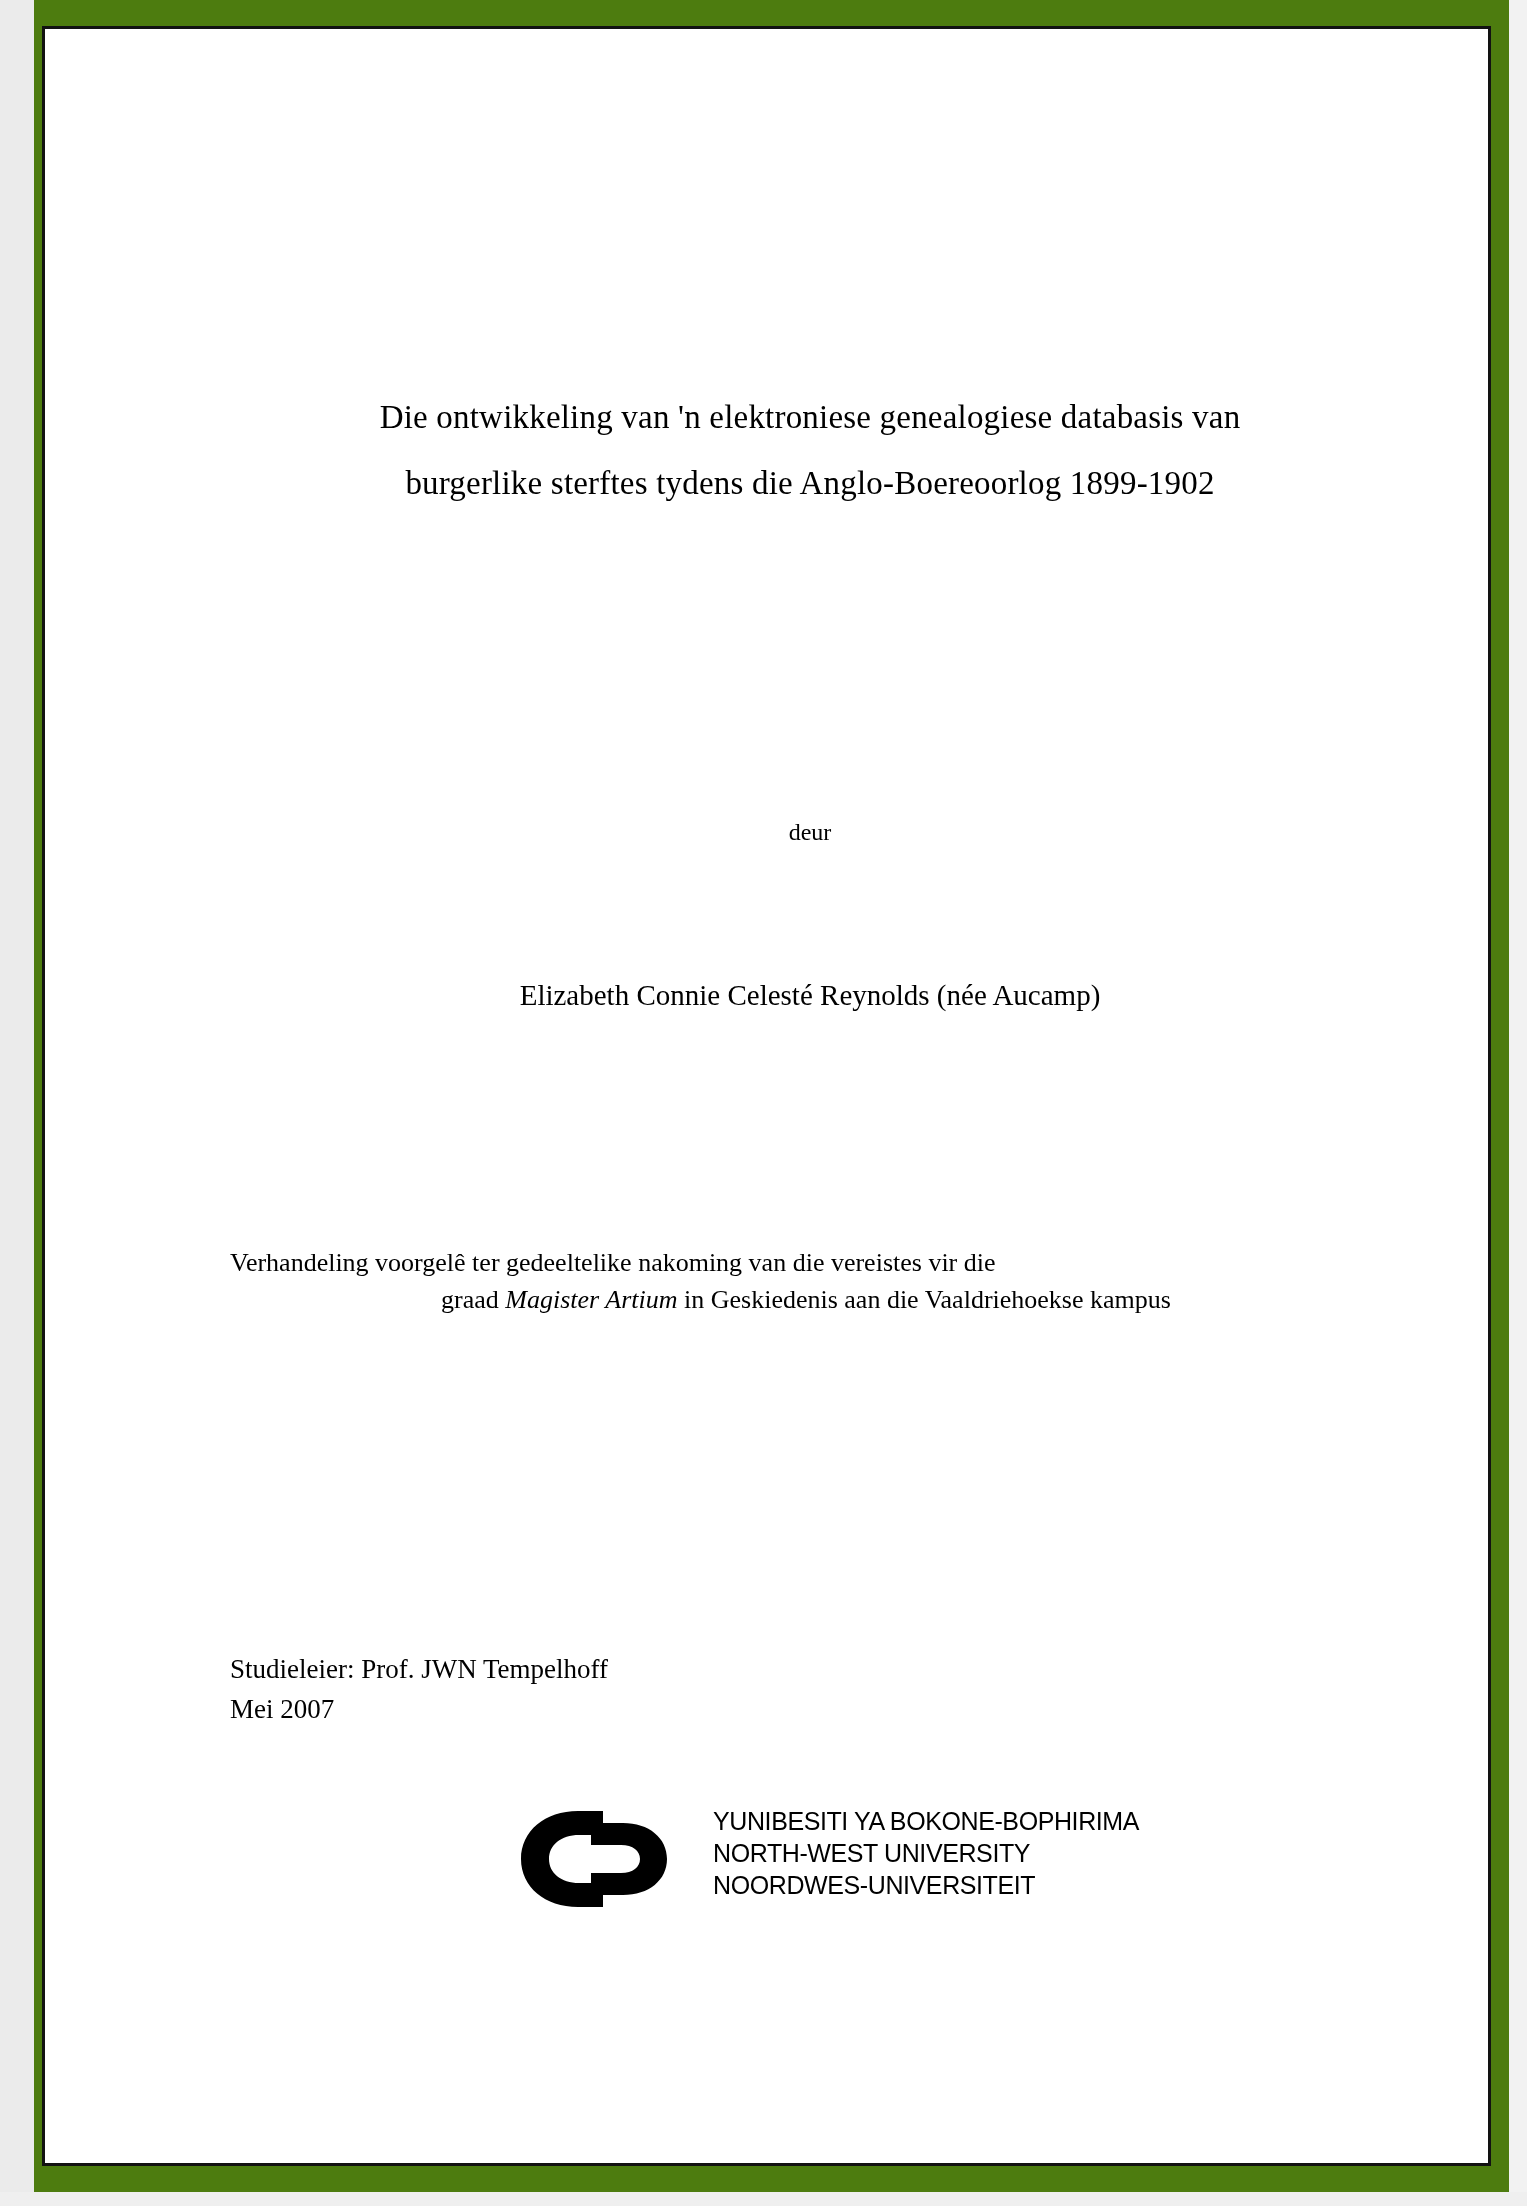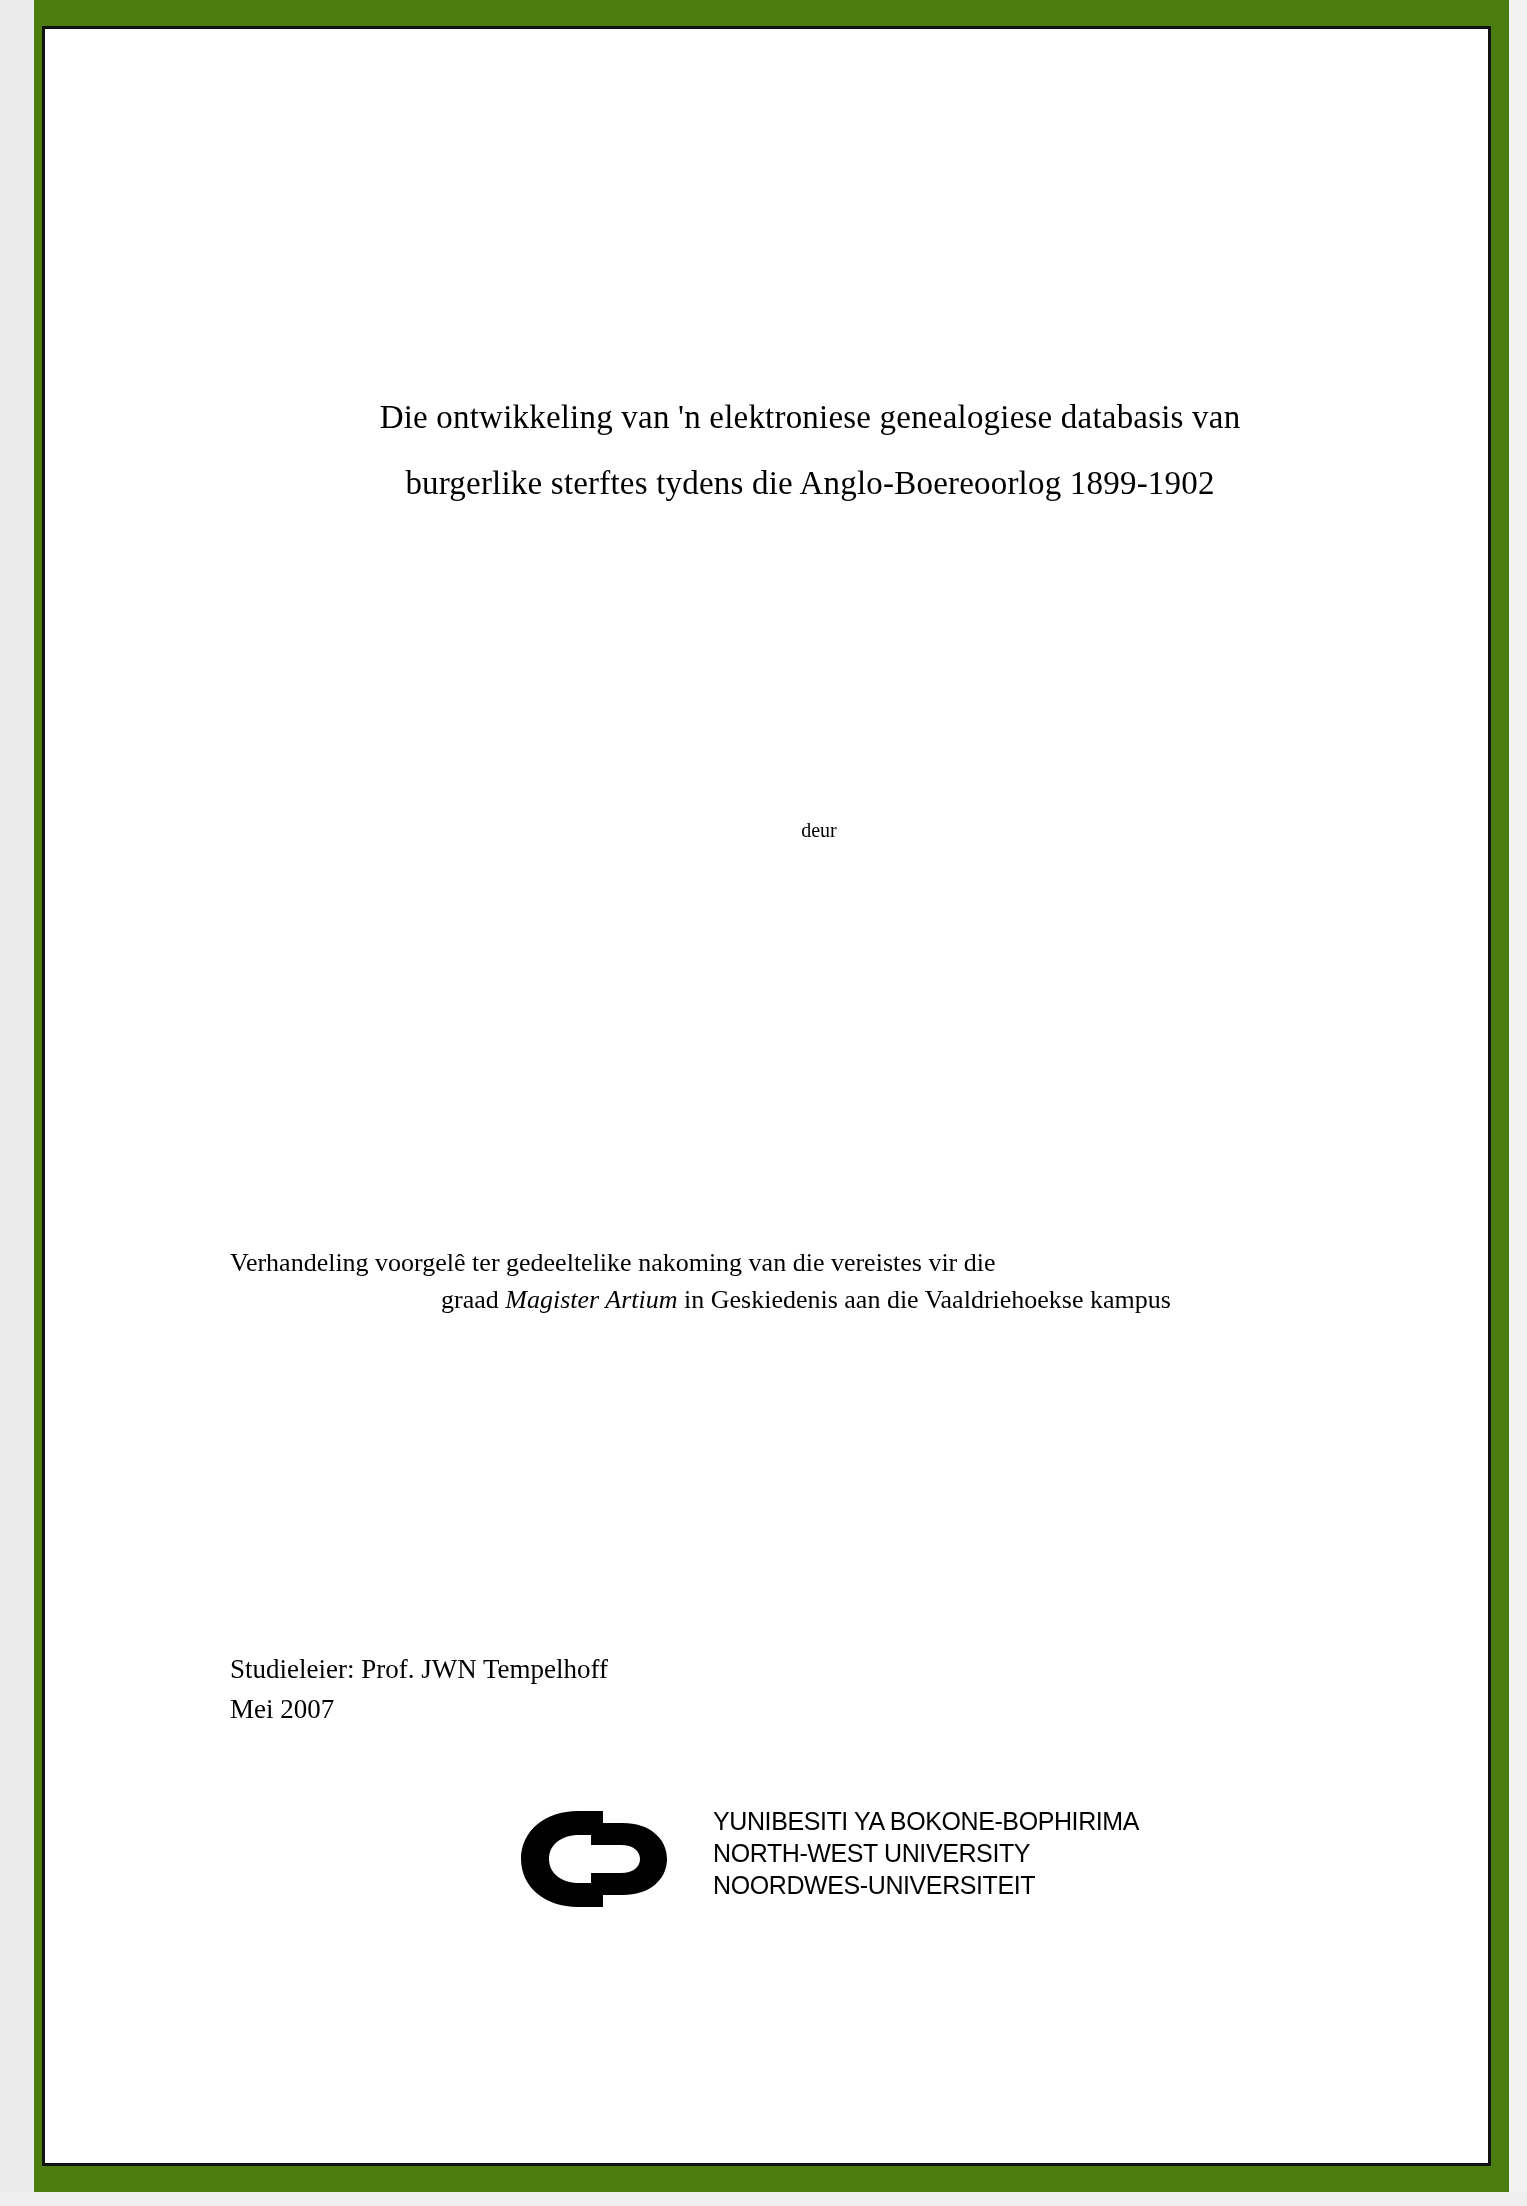--- a/index.html
+++ b/index.html
@@ -76,24 +76,24 @@
   }
   .title-line {
     font-size: 33px;
     line-height: 66px;
     letter-spacing: 0.2px;
   }
 
   .deur {
     position: absolute;
     top: 790px;
-    left: 9px;
-    width: 1160px;
-    text-align: center;
-    font-size: 20px;
+    left: 0;
+    width: 1160px;
+    text-align: center;
+    font-size: 24px;
   }
 
   .author {
     position: absolute;
     top: 950px;
     left: 0;
     width: 1160px;
     text-align: center;
     font-size: 29px;
   }
@@ -166,20 +166,21 @@
 
     <div class="content">
 
       <div class="title-block">
         <div class="title-line">Die ontwikkeling van 'n elektroniese genealogiese databasis van</div>
         <div class="title-line">burgerlike sterftes tydens die Anglo-Boereoorlog 1899-1902</div>
       </div>
 
       <div class="deur">deur</div>
 
+      <div class="author">Elizabeth Connie Celesté Reynolds (née Aucamp)</div>
 
       <div class="statement">
         <div class="just">Verhandeling voorgelê ter gedeeltelike nakoming van die vereistes vir die</div>
         <div class="norm"><span>graad </span><em>Magister Artium</em><span> in Geskiedenis aan die Vaaldriehoekse kampus</span></div>
       </div>
 
       <div class="supervisor">
         <div>Studieleier: Prof. JWN Tempelhoff</div>
         <div>Mei 2007</div>
       </div>

